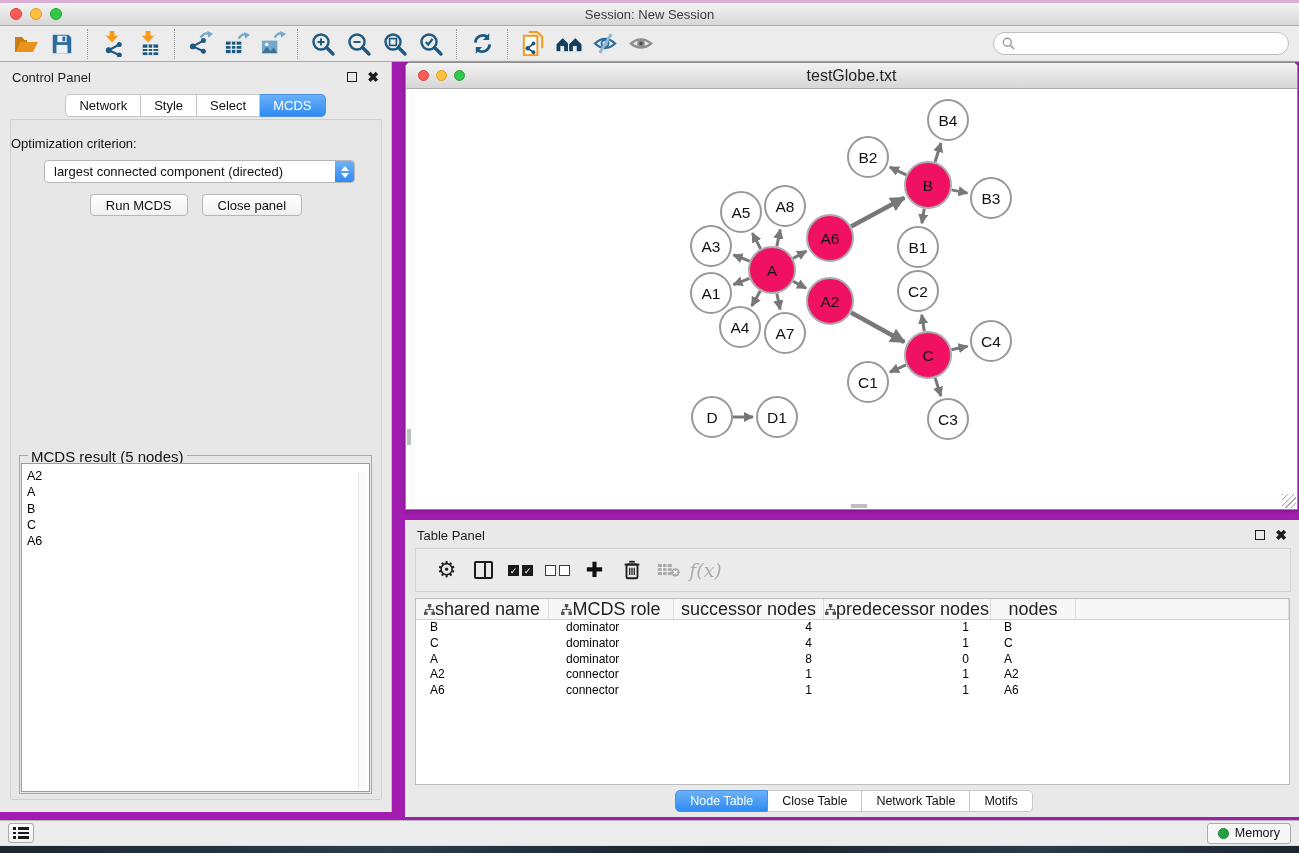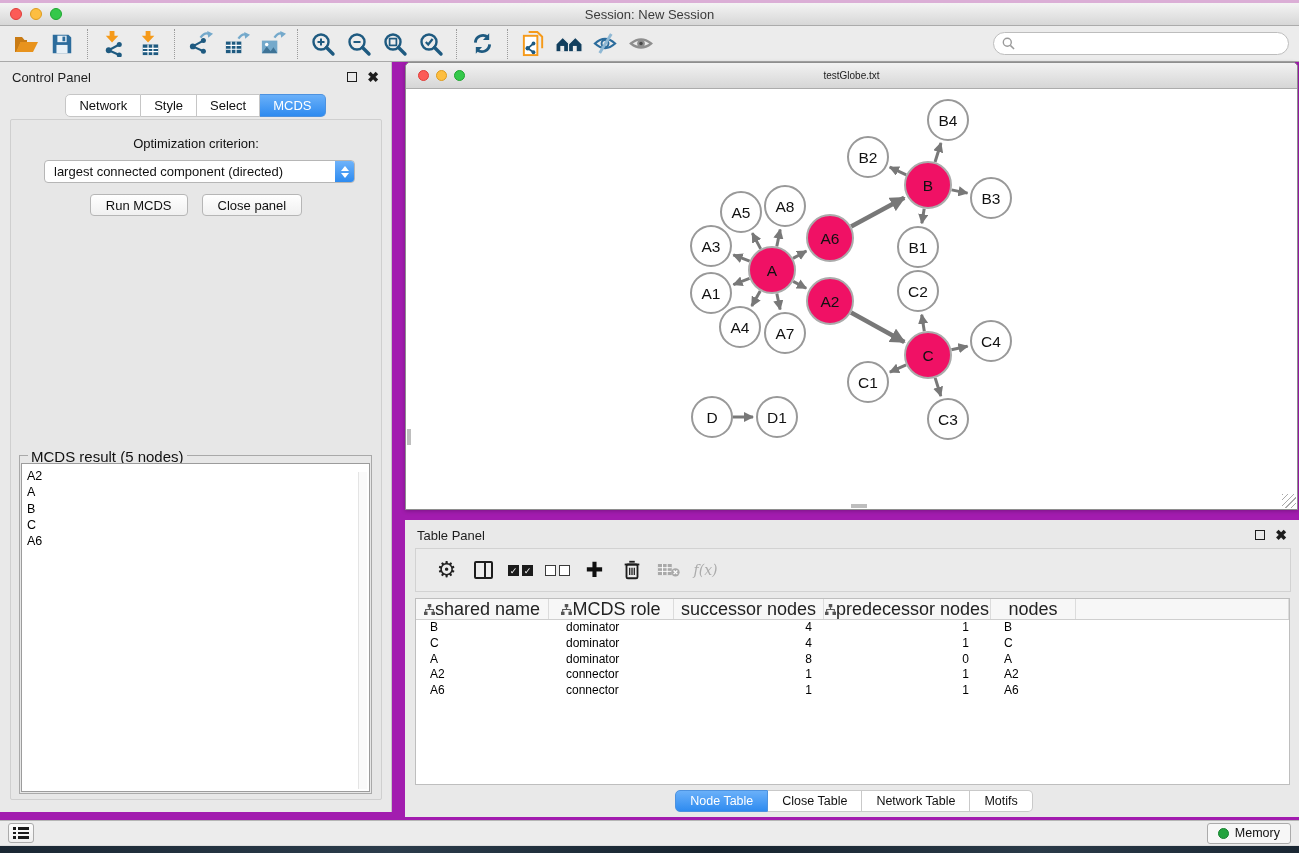--- a/index.html
+++ b/index.html
@@ -44,21 +44,21 @@
 
   .cp-tabs { display:flex; justify-content:center; margin-top:2px; }
   .cp-tab { font-size:13px; padding:3px 13px; background:#fff; border:1px solid #C6C6C6; border-left:none;
             color:#111; }
   .cp-tab:first-child { border-left:1px solid #C6C6C6; border-radius:5px 0 0 5px; }
   .cp-tab:last-child { border-radius:0 5px 5px 0; }
   .cp-tab.active { background:linear-gradient(#6AB0F9,#2E8BF0); color:#fff; border-color:#4D92DF; }
 
   .cp-body { position:absolute; left:10px; right:9px; top:57px; bottom:12px; background:#E7E7E7;
              border:1px solid #CFCFCF; border-radius:2px; }
-  .opt-label { text-align:center; margin-top:16px; font-size:13px; color:#111; }
+  .opt-label { margin-top:16px; font-size:13px; color:#111; }
   .dropdown { position:relative; margin:9px 26px 0 33px; height:23px; background:#fff;
               border:1px solid #B6B6B6; border-radius:4px; display:flex; align-items:center; }
   .dropdown .dd-value { font-size:13px; color:#111; padding-left:9px; flex:1; white-space:nowrap; overflow:hidden; }
   .dd-stepper { width:19px; height:21px; background:linear-gradient(#6FB3FA,#2E8BF0); border-radius:0 3px 3px 0;
                 display:flex; flex-direction:column; align-items:center; justify-content:center; gap:2px; }
   .dd-up { width:0; height:0; border-left:4px solid transparent; border-right:4px solid transparent; border-bottom:5px solid #fff; }
   .dd-down { width:0; height:0; border-left:4px solid transparent; border-right:4px solid transparent; border-top:5px solid #fff; }
   .cp-buttons { display:flex; justify-content:center; gap:14px; margin-top:11px; }
   .cp-btn { font-size:13px; color:#111; background:linear-gradient(#FFFFFF,#F0F0F0); border:1px solid #B6B6B6;
             border-radius:4px; height:22px; padding:0 15px; display:flex; align-items:center; }
@@ -70,42 +70,42 @@
   .result-scroll { position:absolute; top:8px; bottom:2px; right:2px; width:9px; background:#FAFAFA; border-left:1px solid #E4E4E4; }
   .result-item { font-size:12.5px; line-height:16.3px; color:#000; }
 
   
   .net-window { position:absolute; left:405px; top:0; width:893px; height:448px; background:#fff;
                 border:1px solid #8E8E8E; border-radius:5px 5px 0 0; box-shadow:0 1px 4px rgba(0,0,0,.25); }
   .net-titlebar { height:26px; background:linear-gradient(#F2F2F2,#D6D6D6); border-bottom:1px solid #ACACAC;
                   border-radius:5px 5px 0 0; display:flex; align-items:center; position:relative; }
   .net-titlebar .lights { margin-left:12px; gap:7px; }
   .net-titlebar .light { width:11px; height:11px; }
-  .net-title { position:absolute; left:0; right:0; text-align:center; font-size:10px; color:#222; }
+  .net-title { position:absolute; left:0; right:0; text-align:center; font-size:16px; color:#222; }
   .net-canvas { position:absolute; left:1px; right:1px; top:26px; bottom:1px; background:#fff; overflow:hidden; }
   .scroll-mark-left { position:absolute; left:0; top:340px; width:4px; height:16px; background:#BEBEBE; }
   .scroll-mark-bottom { position:absolute; left:444px; bottom:0; width:16px; height:4px; background:#BEBEBE; }
   .resize-grip { position:absolute; right:1px; bottom:1px; width:14px; height:14px;
     background:repeating-linear-gradient(135deg, transparent 0 3px, #AAА 3px 4px);
     background:repeating-linear-gradient(315deg, transparent 0 3px, #AAAAAA 3px 4px); }
 
   
   .table-panel { position:absolute; left:405px; top:458px; width:894px; height:297px; background:#E9E9E9; }
   .tp-toolbar { position:absolute; left:10px; right:8px; top:28px; height:44px; background:#EBEBEB;
                 border:1px solid #D2D2D2; display:flex; align-items:center; gap:0; padding-left:12px; }
   .tp-icon { width:37px; display:flex; align-items:center; justify-content:center; }
   .gear-glyph { font-size:22px; color:#222; font-family:"DejaVu Sans", sans-serif; line-height:20px; }
   .cols-glyph { width:19px; height:18px; border:2px solid #1c1c1c; border-radius:2px; position:relative; }
   .cols-glyph::after { content:""; position:absolute; left:50%; top:0; bottom:0; width:2px; background:#1c1c1c; }
   .chk-pair { display:flex; gap:3px; }
   .chk { width:11px; height:11px; font-size:9px; line-height:11px; text-align:center; }
   .chk.on { background:#1b1b1b; color:#fff; border:1px solid #1b1b1b; }
   .chk.off { background:#fff; border:1.5px solid #3a3a3a; }
   .plus-glyph { font-size:21px; color:#101010; font-family:"DejaVu Sans", sans-serif; font-weight:bold; }
-  .fx-glyph { font-family:"DejaVu Serif", serif; font-style:italic; font-size:14px; color:#ABABAB; }
+  .fx-glyph { font-family:"DejaVu Serif", serif; font-style:italic; font-size:19px; color:#ABABAB; }
 
   .tp-table { position:absolute; left:10px; right:9px; top:78px; height:187px; background:#fff; border:1px solid #BEBEBE; }
   .tp-head { display:flex; height:21px; background:#F7F7F7; border-bottom:1px solid #CFCFCF; }
   .tp-th { display:flex; align-items:center; justify-content:center; font-size:18px; color:#222;
            border-right:1px solid #DCDCDC; }
   .tp-th:last-child { border-right:1px solid #DCDCDC; }
   .tp-rows { }
   .tp-row { display:flex; height:15.8px; }
   .tp-td { font-size:12px; color:#000; line-height:15.8px; white-space:nowrap; overflow:hidden; }
 

